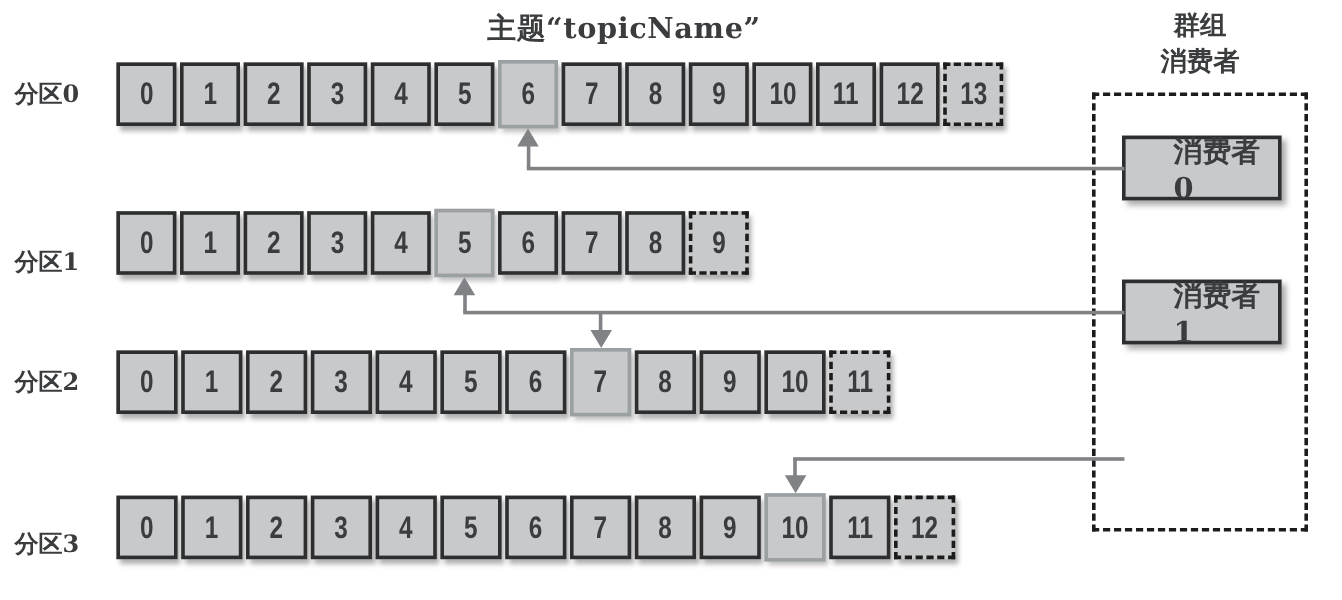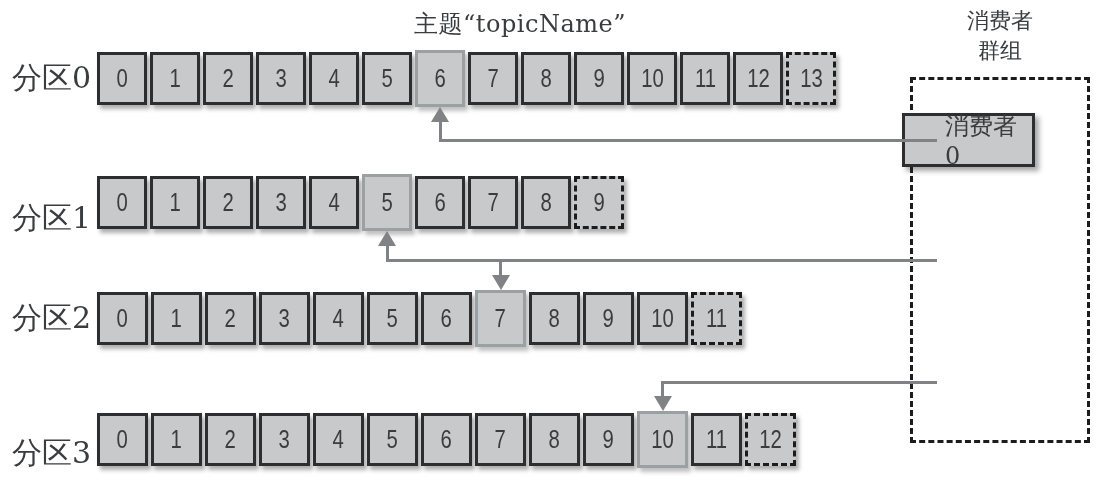--- a/index.html
+++ b/index.html
@@ -1,27 +1,28 @@
 <!DOCTYPE html>
 <html><head>
 <meta charset="utf-8">
 <style>
   html,body{margin:0;padding:0;background:#ffffff;}
   #canvas{
     position:relative;width:1118px;height:500px;background:#ffffff;overflow:hidden;
     font-family:"DejaVu Serif","Liberation Serif",serif;
+    font-weight:bold;
     --cell-fill:#c7c9ca; --cell-border:#2c2e2f; --highlight-border:#9ba0a3;
     --dashed-border:#1c1c1c; --connector:#808285; --text:#3a3c3e;
   }
   .topic-title{
     position:absolute;left:330px;top:8px;width:380px;text-align:center;
     font-size:24px;color:var(--text);letter-spacing:0.5px;
   }
   .plabel{
-    position:absolute;left:12px;width:80px;font-size:30px;color:var(--text);
+    position:absolute;left:12px;width:80px;font-size:20px;color:var(--text);
     line-height:26px;white-space:nowrap;
   }
   .plabel0{top:65px}.plabel1{top:205px}.plabel2{top:305px}.plabel3{top:440px}
   .row{
     position:absolute;display:flex;column-gap:3px;align-items:flex-start;
   }
   .row0{left:97px;top:52px;--w:50px;}
   .row1{left:97px;top:176px;--w:50px;}
   .row2{left:97px;top:292px;--w:51px;}
   .row3{left:97px;top:413px;--w:51px;}
@@ -42,21 +43,21 @@
   .cell.dashed{border:3px dashed var(--dashed-border);}
   .group-title{
     position:absolute;left:910px;top:6px;width:180px;text-align:center;
     font-size:22px;line-height:30px;color:var(--text);
   }
   .group-box{
     position:absolute;box-sizing:border-box;left:910px;top:77px;width:180px;height:366px;
     border:3px dashed var(--dashed-border);
   }
   .consumer-box{
-    position:absolute;box-sizing:border-box;left:902px;width:133px;height:54px;
+    position:absolute;box-sizing:border-box;left:935px;width:133px;height:54px;
     background:var(--cell-fill);border:3px solid var(--cell-border);
     display:flex;align-items:center;justify-content:center;
     font-size:24px;color:var(--text);
     box-shadow:4px 4px 5px rgba(45,45,45,0.42);
     padding-left:40px;
   }
   .consumer0{top:113px}.consumer1{top:233px}.consumer2{top:355px}
   #overlay{position:absolute;left:0;top:0;width:100%;height:100%;pointer-events:none;}
   .line{position:absolute;background:var(--connector);}
   .arrow{position:absolute;width:0;height:0;border-left:9px solid transparent;border-right:9px solid transparent;}
@@ -227,26 +228,27 @@
       </div>
       <div class="cell">
         <span>11</span>
       </div>
       <div class="cell dashed">
         <span>12</span>
       </div>
     </div>
 
   <div class="group-title">
+    <div>群组</div>
     <div>消费者</div>
-    <div>群组</div>
   </div>
   <div class="group-box"></div>
 
   <div class="consumer-box consumer0">消费者0</div>
+  <div class="consumer-box consumer1">消费者1</div>
 
   <div id="overlay">
       <div class="line" style="left: 438.5px; top: 138.5px; width: 498.5px; height: 3px;"></div>
       <div class="arrow arrow-up" style="left: 431px; top: 107px;"></div>
       <div class="line" style="left: 438.5px; top: 120px; width: 3px; height: 20px;"></div>
       <div class="line" style="left: 385.5px; top: 258.5px; width: 551.5px; height: 3px;"></div>
       <div class="arrow arrow-up" style="left: 378px; top: 231px;"></div>
       <div class="line" style="left: 385.5px; top: 244px; width: 3px; height: 16px;"></div>
       <div class="arrow arrow-down" style="left: 491.5px; top: 275px;"></div>
       <div class="line" style="left: 499px; top: 260px; width: 3px; height: 17px;"></div>

